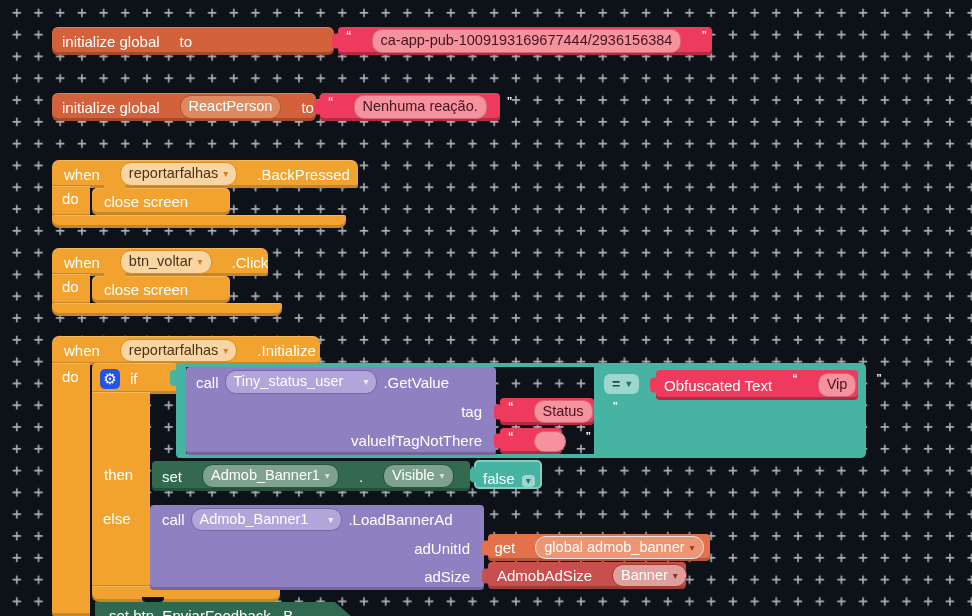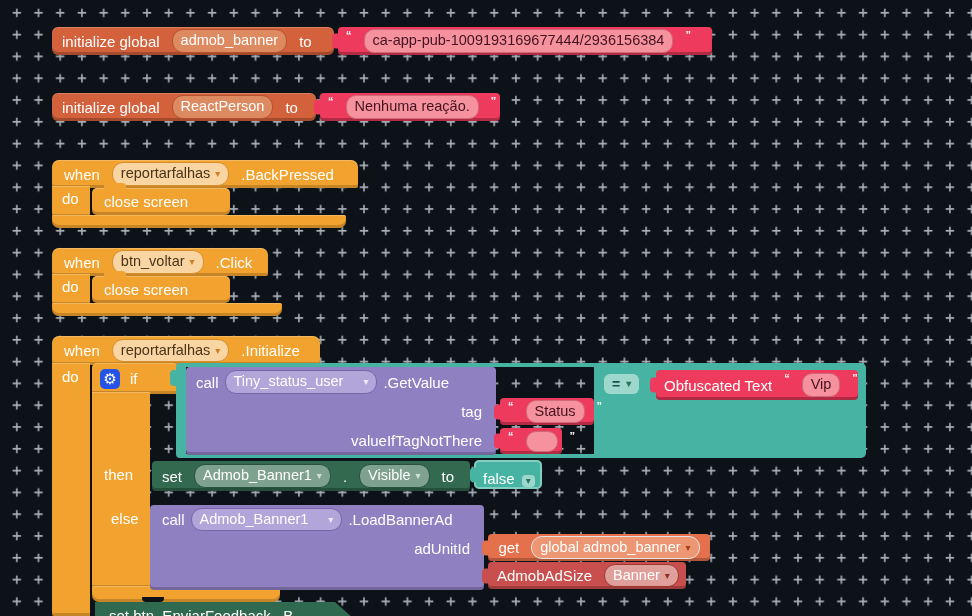--- a/index.html
+++ b/index.html
@@ -3,21 +3,21 @@
 <meta charset="utf-8">
 <style>
   html,body{margin:0;padding:0;background:#0d1118;}
   .workspace{
     position:relative;width:972px;height:616px;background:#0d1118;
     overflow:hidden;font-family:"Liberation Sans",sans-serif;
   }
   .grid-svg{position:absolute;left:0;top:0;}
   .blk{
     position:absolute;box-sizing:border-box;display:flex;align-items:center;
-    white-space:nowrap;color:#fff;font-size:15px;gap:12px;
+    white-space:nowrap;color:#fff;font-size:15px;gap:20px;
   }
   
   .orange{background:#f2a32f;box-shadow:inset 0 -3px 0 rgba(0,0,0,.18),inset 0 1px 0 rgba(255,255,255,.22);}
   .rust{background:#d2613c;box-shadow:inset 0 -3px 0 rgba(0,0,0,.22),inset 0 1px 0 rgba(255,255,255,.18);border-radius:6px;padding:0 10px;}
   .crimson{background:#ee3a5c;box-shadow:inset 0 -3px 0 rgba(0,0,0,.25);border-radius:4px;padding:0 8px;}
   .teal{background:#47b3a2;}
   .purple{background:#8f80c2;box-shadow:inset 0 -3px 0 rgba(0,0,0,.2);border-radius:4px;}
   .green{background:#32694f;box-shadow:inset 0 -3px 0 rgba(0,0,0,.25);border-radius:4px;padding:0 10px;}
   .salmon{background:#e4714b;box-shadow:inset 0 -3px 0 rgba(0,0,0,.22);border-radius:4px;padding:0 9px;justify-content:center;}
   .helper{background:#c84f4d;box-shadow:inset 0 -3px 0 rgba(0,0,0,.22);border-radius:4px;padding:0 9px;}
@@ -63,23 +63,20 @@
     <defs>
       <pattern id="crosses" x="6" y="2" width="21.7" height="21.8" patternUnits="userSpaceOnUse">
         <path d="M10.8 6.6 v8.4 M6.6 10.8 h8.4" stroke="#c6cbd4" stroke-width="1.6" opacity="0.85"></path>
       </pattern>
     </defs>
     <rect width="972" height="616" fill="url(#crosses)"></rect>
   </svg>
 
   <div class="blk rust" style="left:52px;top:27px;width:282px;height:28px;">
     <span>initialize global</span>
-    <span class="pill pill-rustl">
-      <span>admob_banner</span>
-    </span>
     <span>to</span>
   </div>
   <div class="blk crimson tab-l" style="left:338px;top:27px;width:374px;height:28px;">
     <span class="quote">“</span>
     <span class="pill pill-pink">
       <span>ca-app-pub-1009193169677444/2936156384</span>
     </span>
     <span class="quote">”</span>
   </div>
 
@@ -144,21 +141,21 @@
 
   <div class="blk orange" style="left:92px;top:363px;width:86px;height:31px;border-radius:5px 5px 0 0;padding:0 8px;gap:10px;">
     <span class="gear">⚙</span>
     <span>if</span>
   </div>
   <div class="blk orange" style="left:92px;top:392px;width:58px;height:196px;"></div>
   <div class="blk orange foot" style="left:92px;top:586px;width:188px;height:16px;">
     <span class="notch-dark" style="left:50px;bottom:0;width:22px;height:5px;"></span>
   </div>
   <span class="label-abs" style="left:104px;top:466px;">then</span>
-  <span class="label-abs" style="left:111px;top:510px;">else</span>
+  <span class="label-abs" style="left:103px;top:510px;">else</span>
 
   <div class="blk teal" style="left:170px;top:370px;width:10px;height:16px;border-radius:4px 0 0 4px;"></div>
   <div class="blk teal" style="left:176px;top:363px;width:10px;height:95px;border-radius:4px 0 0 4px;"></div>
   <div class="blk teal" style="left:186px;top:363px;width:408px;height:4px;"></div>
   <div class="blk teal" style="left:186px;top:454px;width:408px;height:4px;"></div>
   <div class="blk teal" style="left:594px;top:363px;width:272px;height:95px;border-radius:0 5px 5px 0;align-items:flex-start;">
     <span class="eq-pill" style="margin:11px 0 0 10px;">
       <span>=</span>
       <span class="arr a-teal">▾</span>
     </span>
@@ -229,20 +226,23 @@
       <span>call</span>
       <span class="pill pill-purplel">
         <span>Admob_Banner1</span>
         <span class="arr a-purple">▾</span>
       </span>
       <span>.LoadBannerAd</span>
     </div>
     <div class="p-row" style="height:28px;justify-content:flex-end;padding-right:14px;">
       <span>adUnitId</span>
     </div>
+    <div class="p-row" style="height:28px;justify-content:flex-end;padding-right:14px;">
+      <span>adSize</span>
+    </div>
   </div>
   <div class="blk salmon tab-l" style="left:488px;top:534px;width:222px;height:27px;">
     <span>get</span>
     <span class="pill pill-salmonl">
       <span>global admob_banner</span>
       <span class="arr a-salmon">▾</span>
     </span>
   </div>
   <div class="blk helper tab-l" style="left:488px;top:562px;width:198px;height:27px;text-align:center;">
     <span>AdmobAdSize</span>

